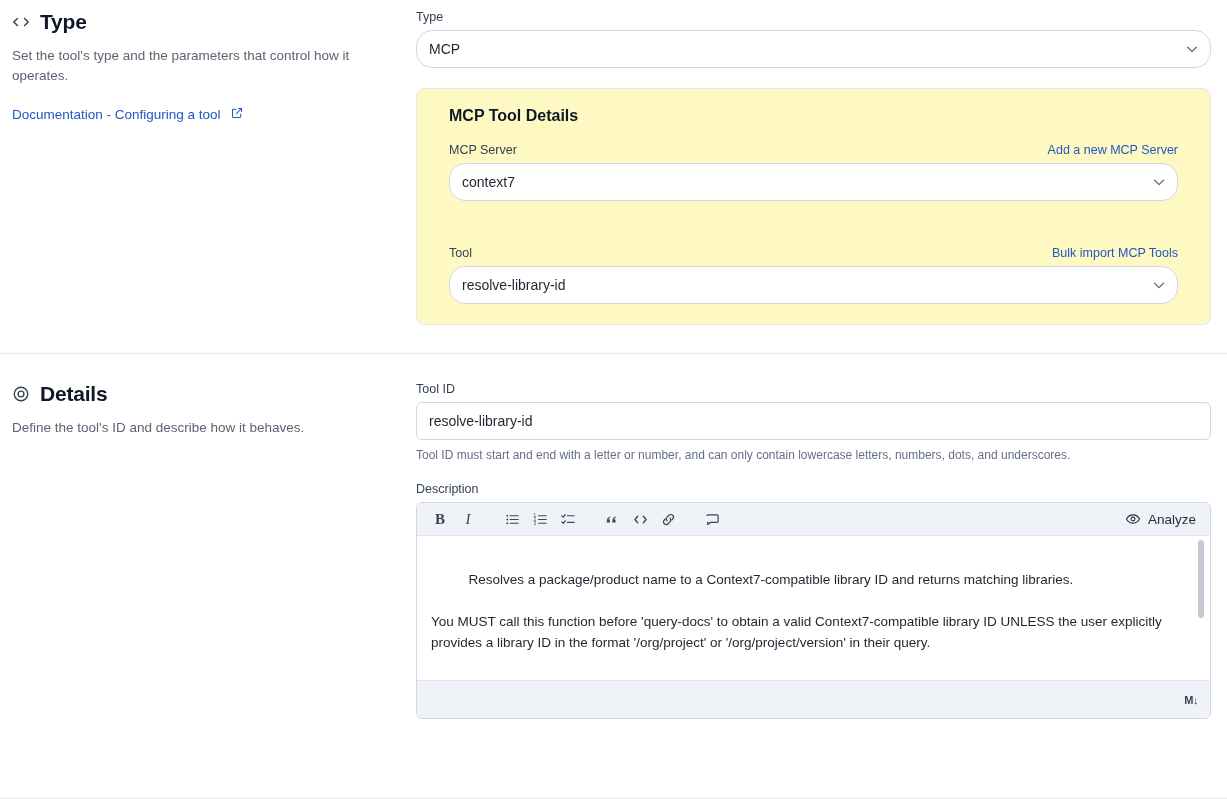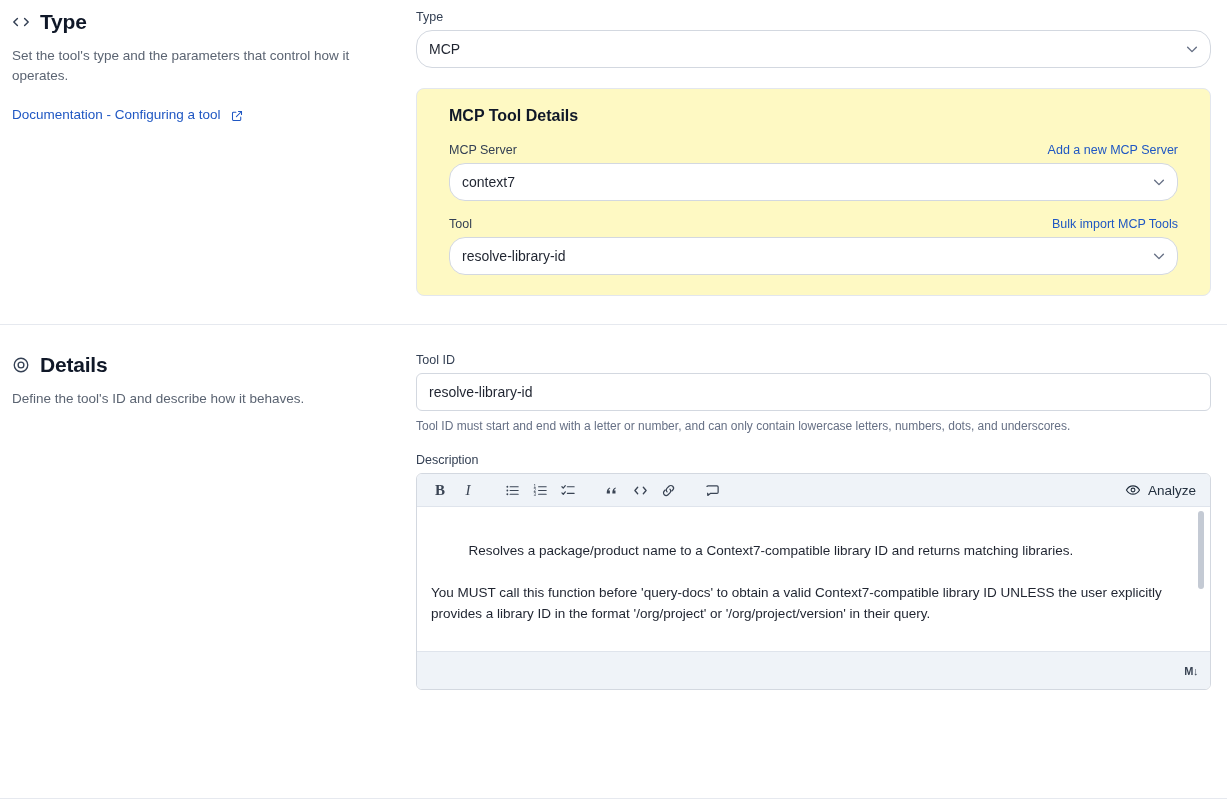--- a/index.html
+++ b/index.html
@@ -47,21 +47,21 @@
   }
   .sec-desc {
     margin-top: 12px;
     font-size: 13.5px;
     line-height: 1.5;
     color: #5b6472;
   }
   .doc-link {
     margin-top: 20px;
     display: inline-flex;
-    align-items: flex-end;
+    align-items: flex-start;
     gap: 10px;
     color: #1f57c3;
     font-size: 13.5px;
     text-decoration: none;
     cursor: pointer;
   }
 
   
   .field-label {
     font-size: 12.5px;
@@ -299,21 +299,21 @@
             <span class="chev">
               <svg viewBox="0 0 16 16" width="14" height="14" fill="none" stroke="currentColor" stroke-width="1.6" stroke-linecap="round" stroke-linejoin="round">
                 <polyline points="3,6 8,11 13,6"></polyline>
               </svg>
             </span>
           </div>
 
           <div class="gap"></div>
 
           <div class="row-head">
-            <label class="field-label" style="margin-bottom:0;">Tool</label>
+            <label class="field-label" style="margin-bottom:0;margin-top:29px;">Tool</label>
             <a class="row-link" href="#">Bulk import MCP Tools</a>
           </div>
           <div class="select-wrap">
             <div class="select-box">
               <span>resolve-library-id</span>
             </div>
             <span class="chev">
               <svg viewBox="0 0 16 16" width="14" height="14" fill="none" stroke="currentColor" stroke-width="1.6" stroke-linecap="round" stroke-linejoin="round">
                 <polyline points="3,6 8,11 13,6"></polyline>
               </svg>

